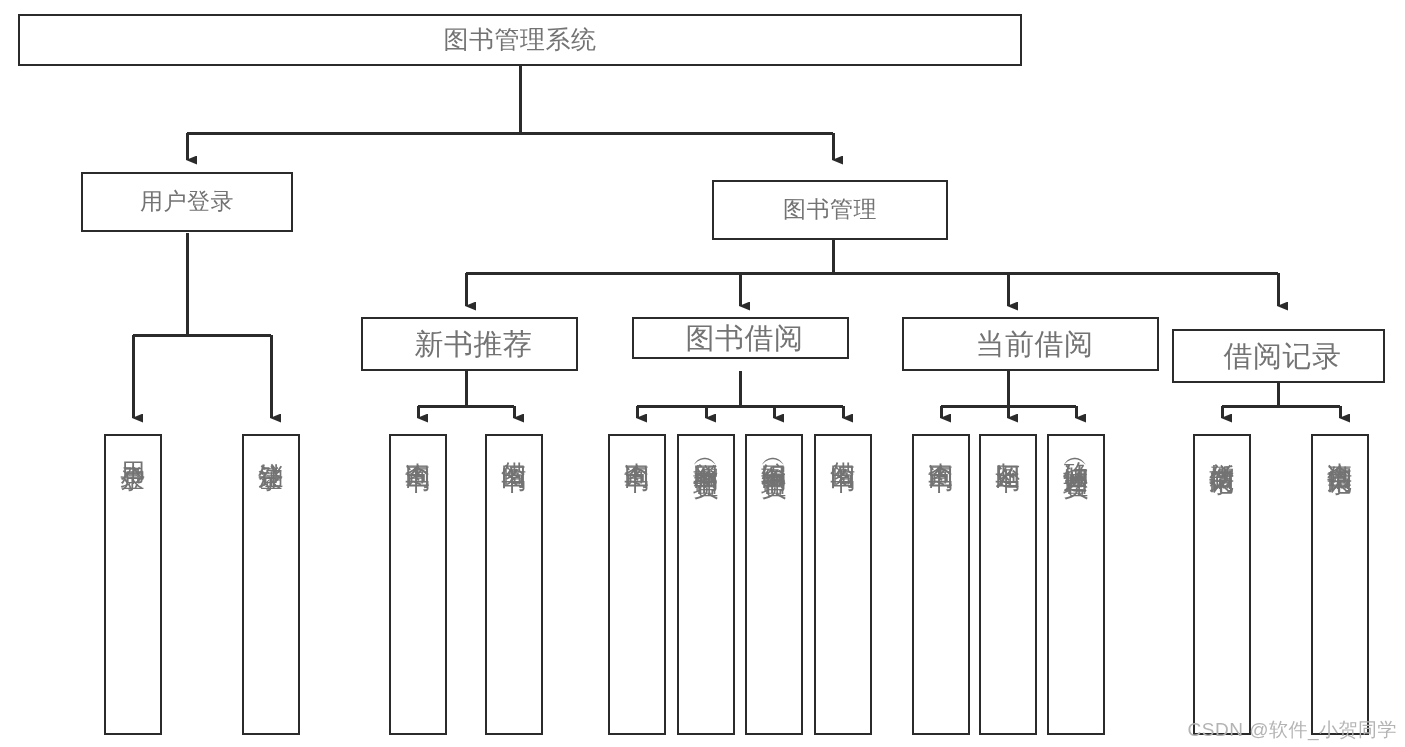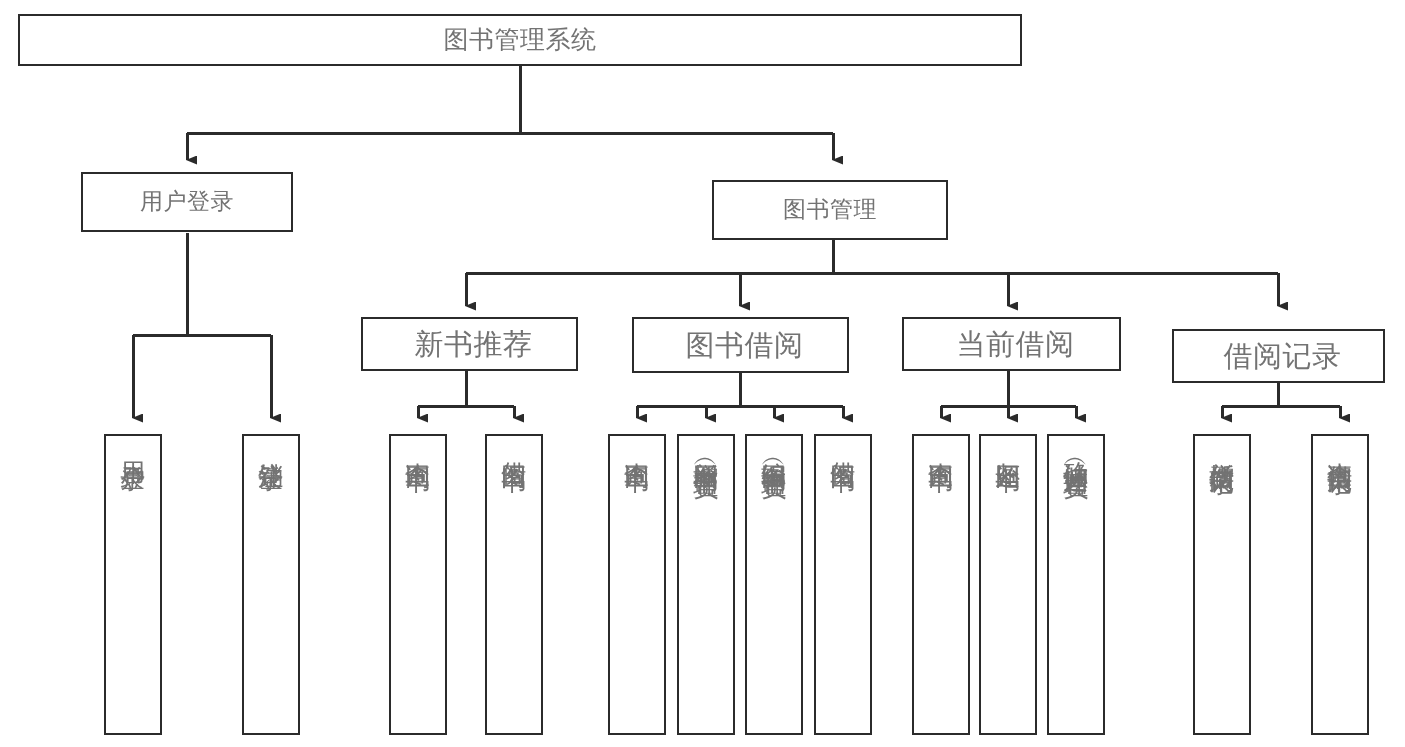--- a/index.html
+++ b/index.html
@@ -134,24 +134,24 @@
   <div class="node-box level-1" style="left:81px; top:172px; width:212px; height:60px;">
     <span class="node-label">用户登录</span>
   </div>
   <div class="node-box level-1" style="left:712px; top:180px; width:236px; height:60px;">
     <span class="node-label">图书管理</span>
   </div>
 
   <div class="node-box level-2" style="left:361px; top:317px; width:217px; height:54px;">
     <span class="node-label">新书推荐</span>
   </div>
-  <div class="node-box level-2" style="left:632px; top:317px; width:217px; height:56px;">
+  <div class="node-box level-2" style="left:632px; top:317px; width:217px; height:42px;">
     <span class="node-label">图书借阅</span>
   </div>
-  <div class="node-box level-2" style="left:902px; top:317px; width:219px; height:54px;">
+  <div class="node-box level-2" style="left:902px; top:317px; width:257px; height:54px;">
     <span class="node-label">当前借阅</span>
   </div>
   <div class="node-box level-2" style="left:1172px; top:329px; width:213px; height:54px;">
     <span class="node-label">借阅记录</span>
   </div>
 
   <div class="node-box level-3" style="left:104px; top:434px; width:58px; height:301px;">
     <span class="node-label">用户登录</span>
   </div>
   <div class="node-box level-3" style="left:242px; top:434px; width:58px; height:301px;">
@@ -188,14 +188,15 @@
     <span class="node-label">确认归还（管理员）</span>
   </div>
 
   <div class="node-box level-3" style="left:1193px; top:434px; width:58px; height:301px;">
     <span class="node-label">新增借阅记录</span>
   </div>
   <div class="node-box level-3" style="left:1311px; top:434px; width:58px; height:301px;">
     <span class="node-label">查询借阅记录</span>
   </div>
 
+  <div class="watermark">CSDN @软件_小贺同学</div>
 
 </div>
 
 </body></html>

